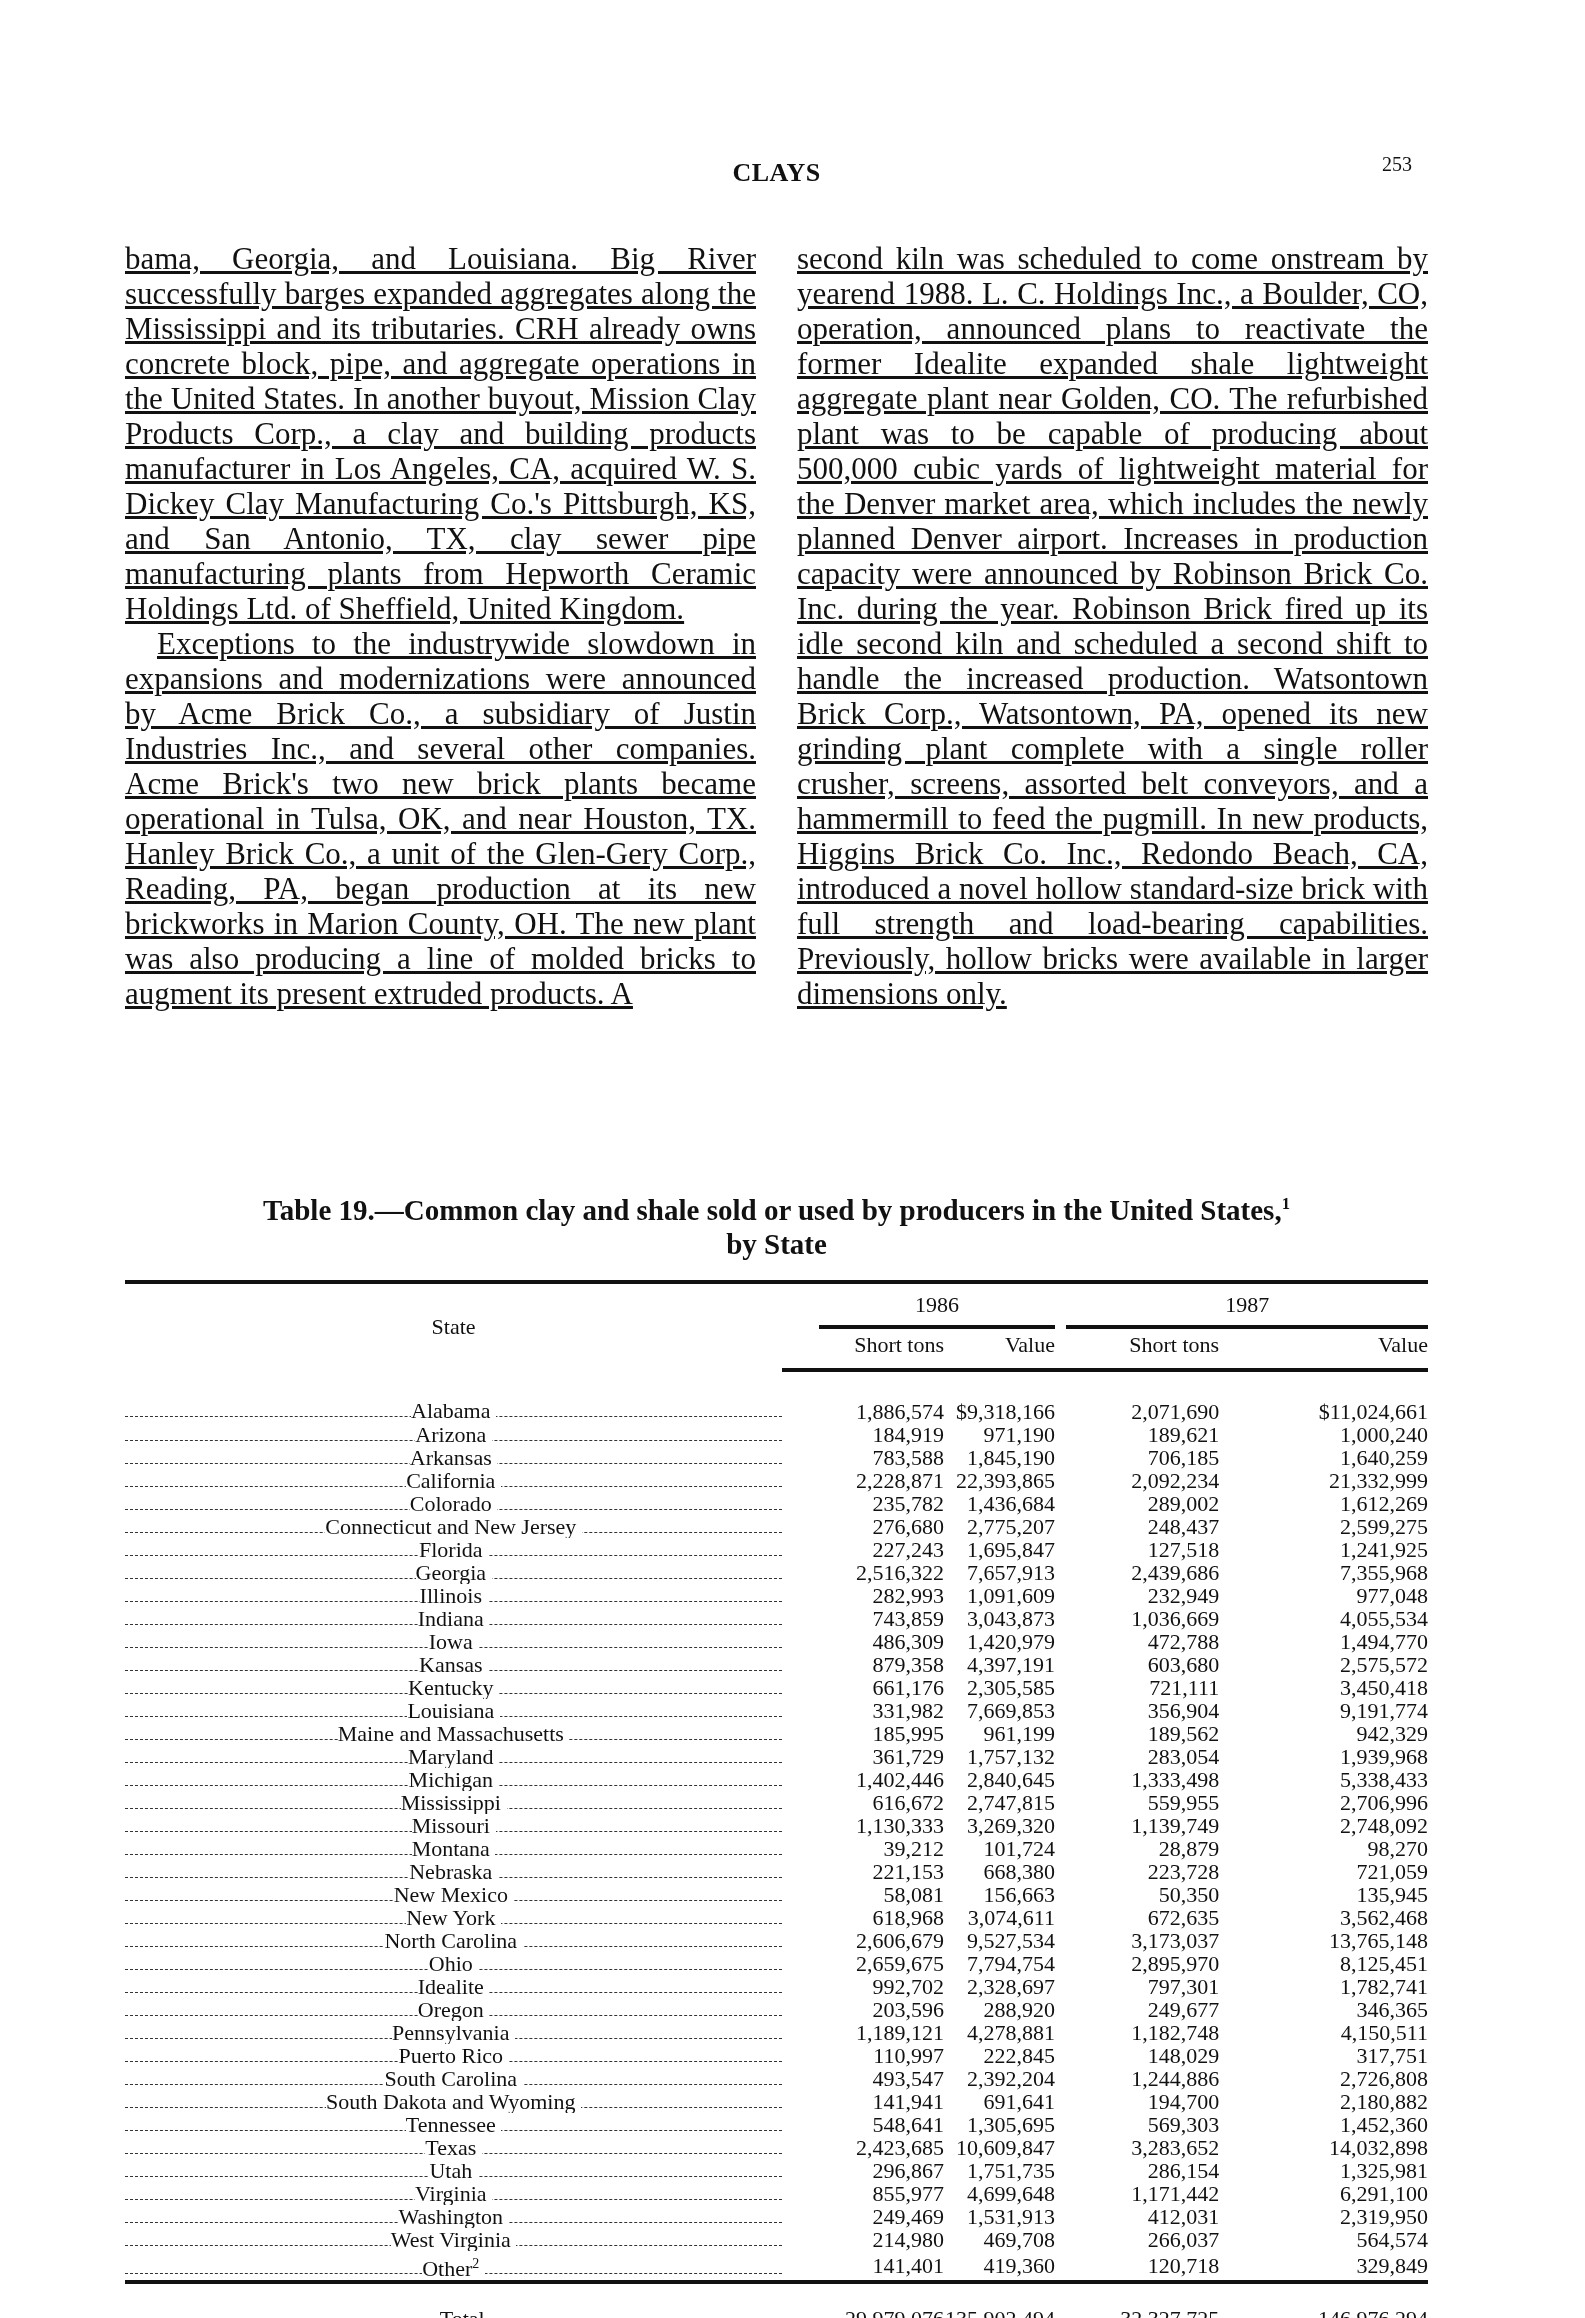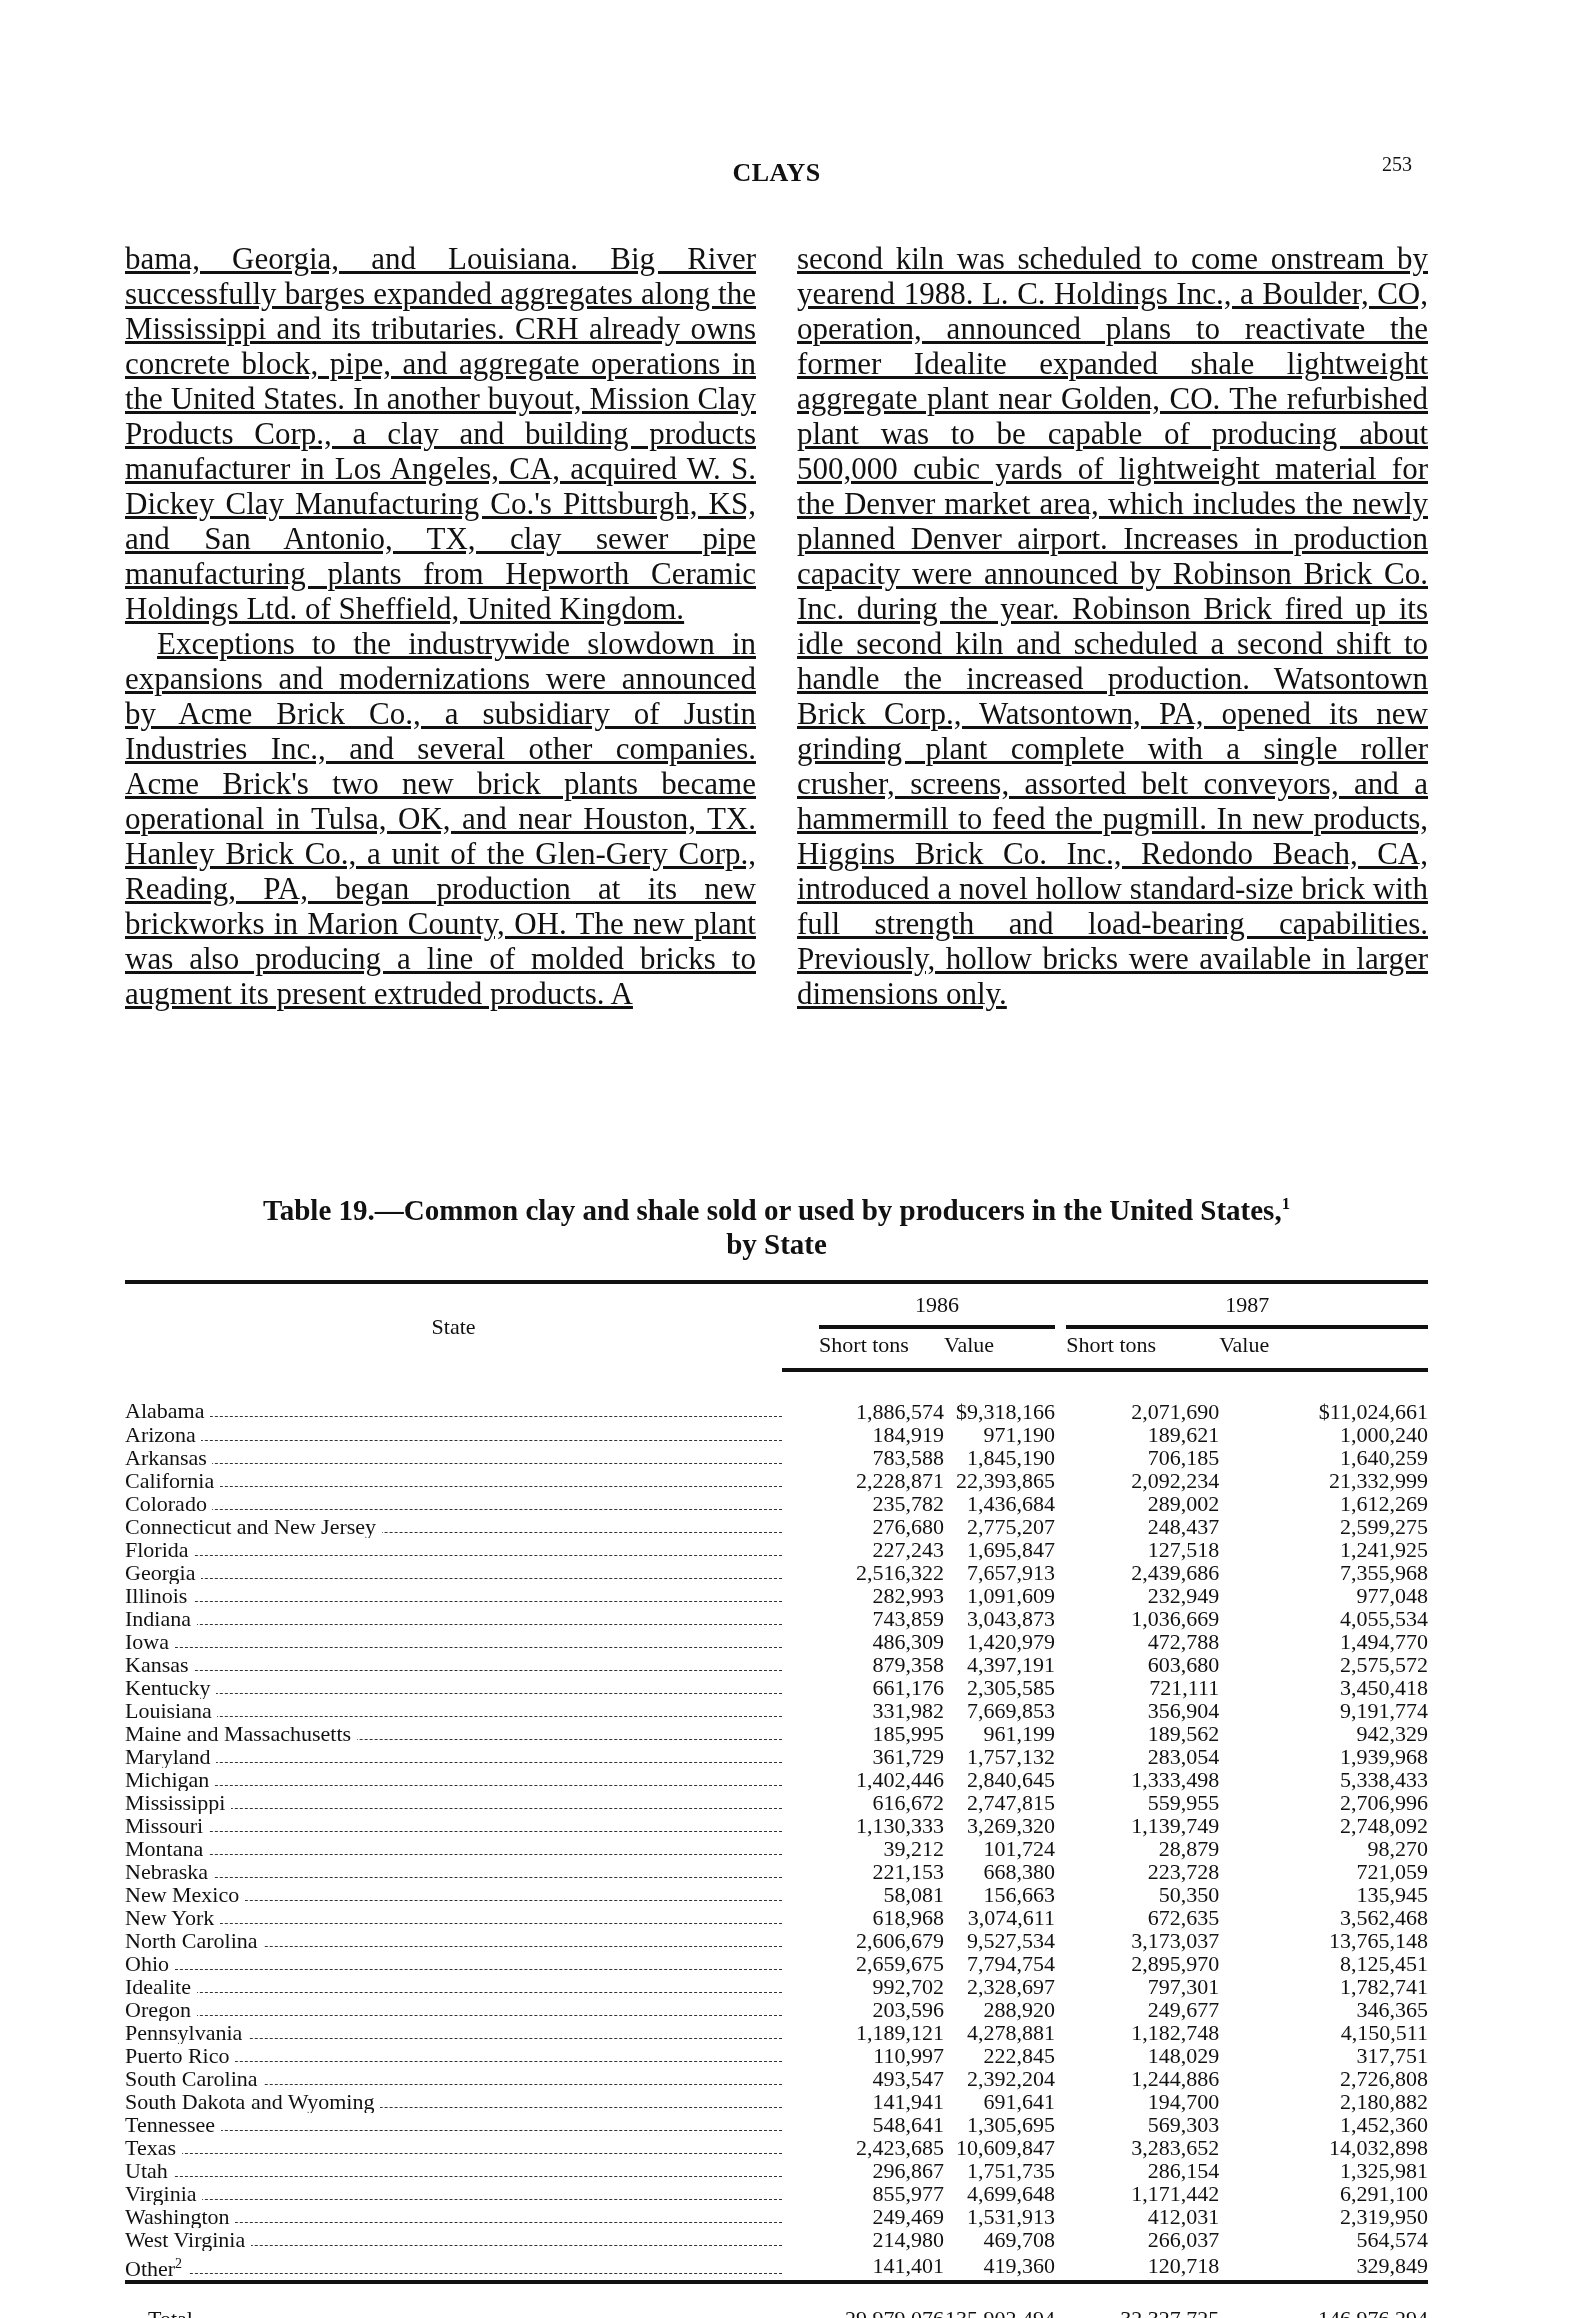--- a/index.html
+++ b/index.html
@@ -36,24 +36,24 @@
 
   table.data {
     position: absolute; top: 1280px; left: 125px; width: 1303px;
     border-collapse: collapse; font-size: 22px;
   }
   table.data th { font-weight: normal; }
   .rule-top th { border-top: 4.2px solid #111; }
   .h-year { text-align: center; padding-top: 8.3px; height: 32px; vertical-align: top; }
   .h-year-cell { border-bottom: 4.2px solid #111; }
   .h-state { text-align: center; vertical-align: middle; }
-  .h-sub th { padding: 2.8px 0 10.2px 0; text-align: left; border-bottom: 4.2px solid #111; font-family: Liberation Serif, serif; }
+  .h-sub th { padding: 2.8px 0 10.2px 0; text-align: right; border-bottom: 4.2px solid #111; font-family: Liberation Serif, serif; }
   .gap-col { width: 9.3px; }
   td.state {
-    white-space: nowrap; overflow: hidden; padding: 0; height: 23px; line-height: 23px;
+    white-space: nowrap; overflow: hidden; padding: 0; height: 23px; line-height: 23px; text-align: center;
   }
   td.state .name { background: #fff; padding-right: 5.6px; }
   .leader-wrap { position: relative; display: block; }
   .leader-wrap::after {
     content: ""; position: absolute; left: 0; right: 0; bottom: 5.6px;
     border-bottom: 1.9px dashed #333; z-index: 0;
   }
   .leader-wrap .name { position: relative; z-index: 1; }
   td.num { text-align: right; padding: 0; line-height: 23px; height: 23px; }
   tr.first-row td { padding-top: 28px; }

